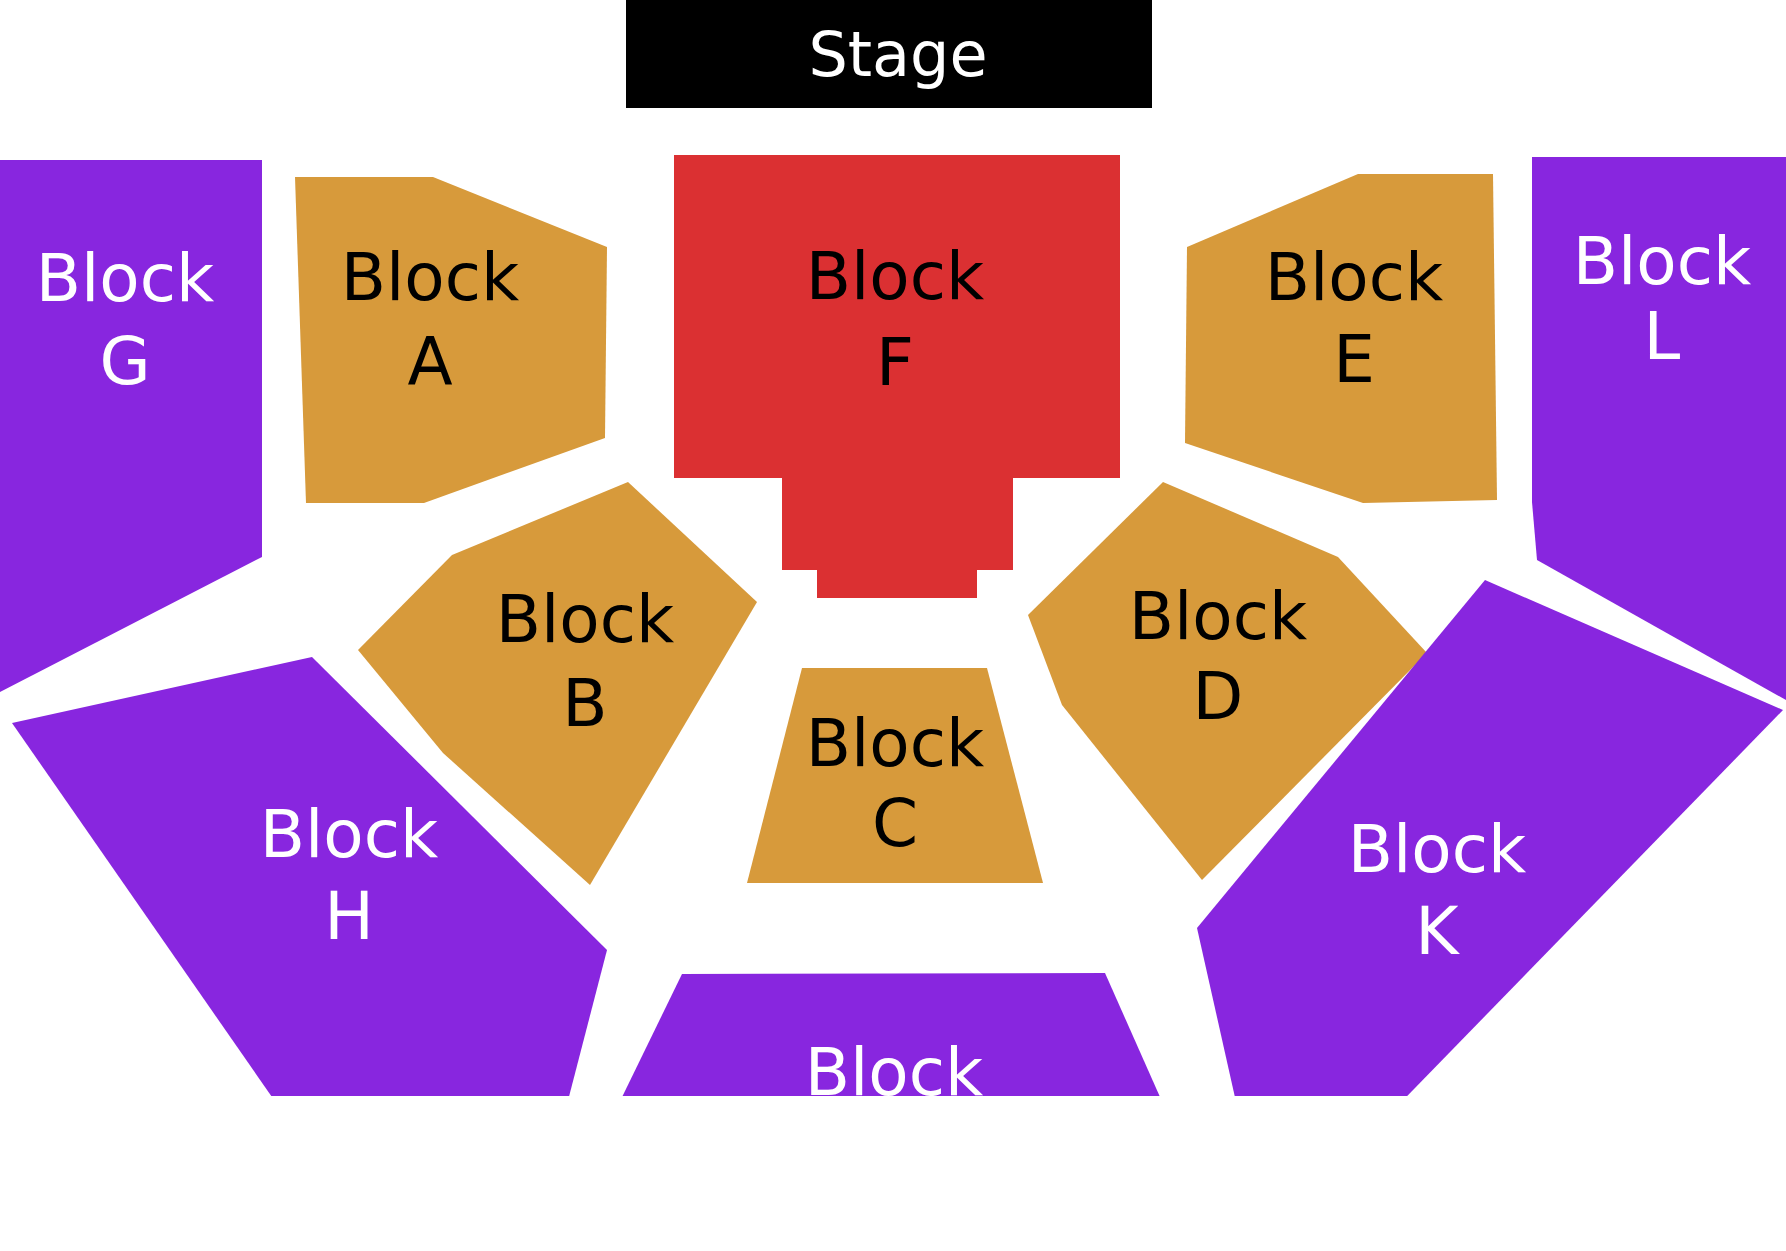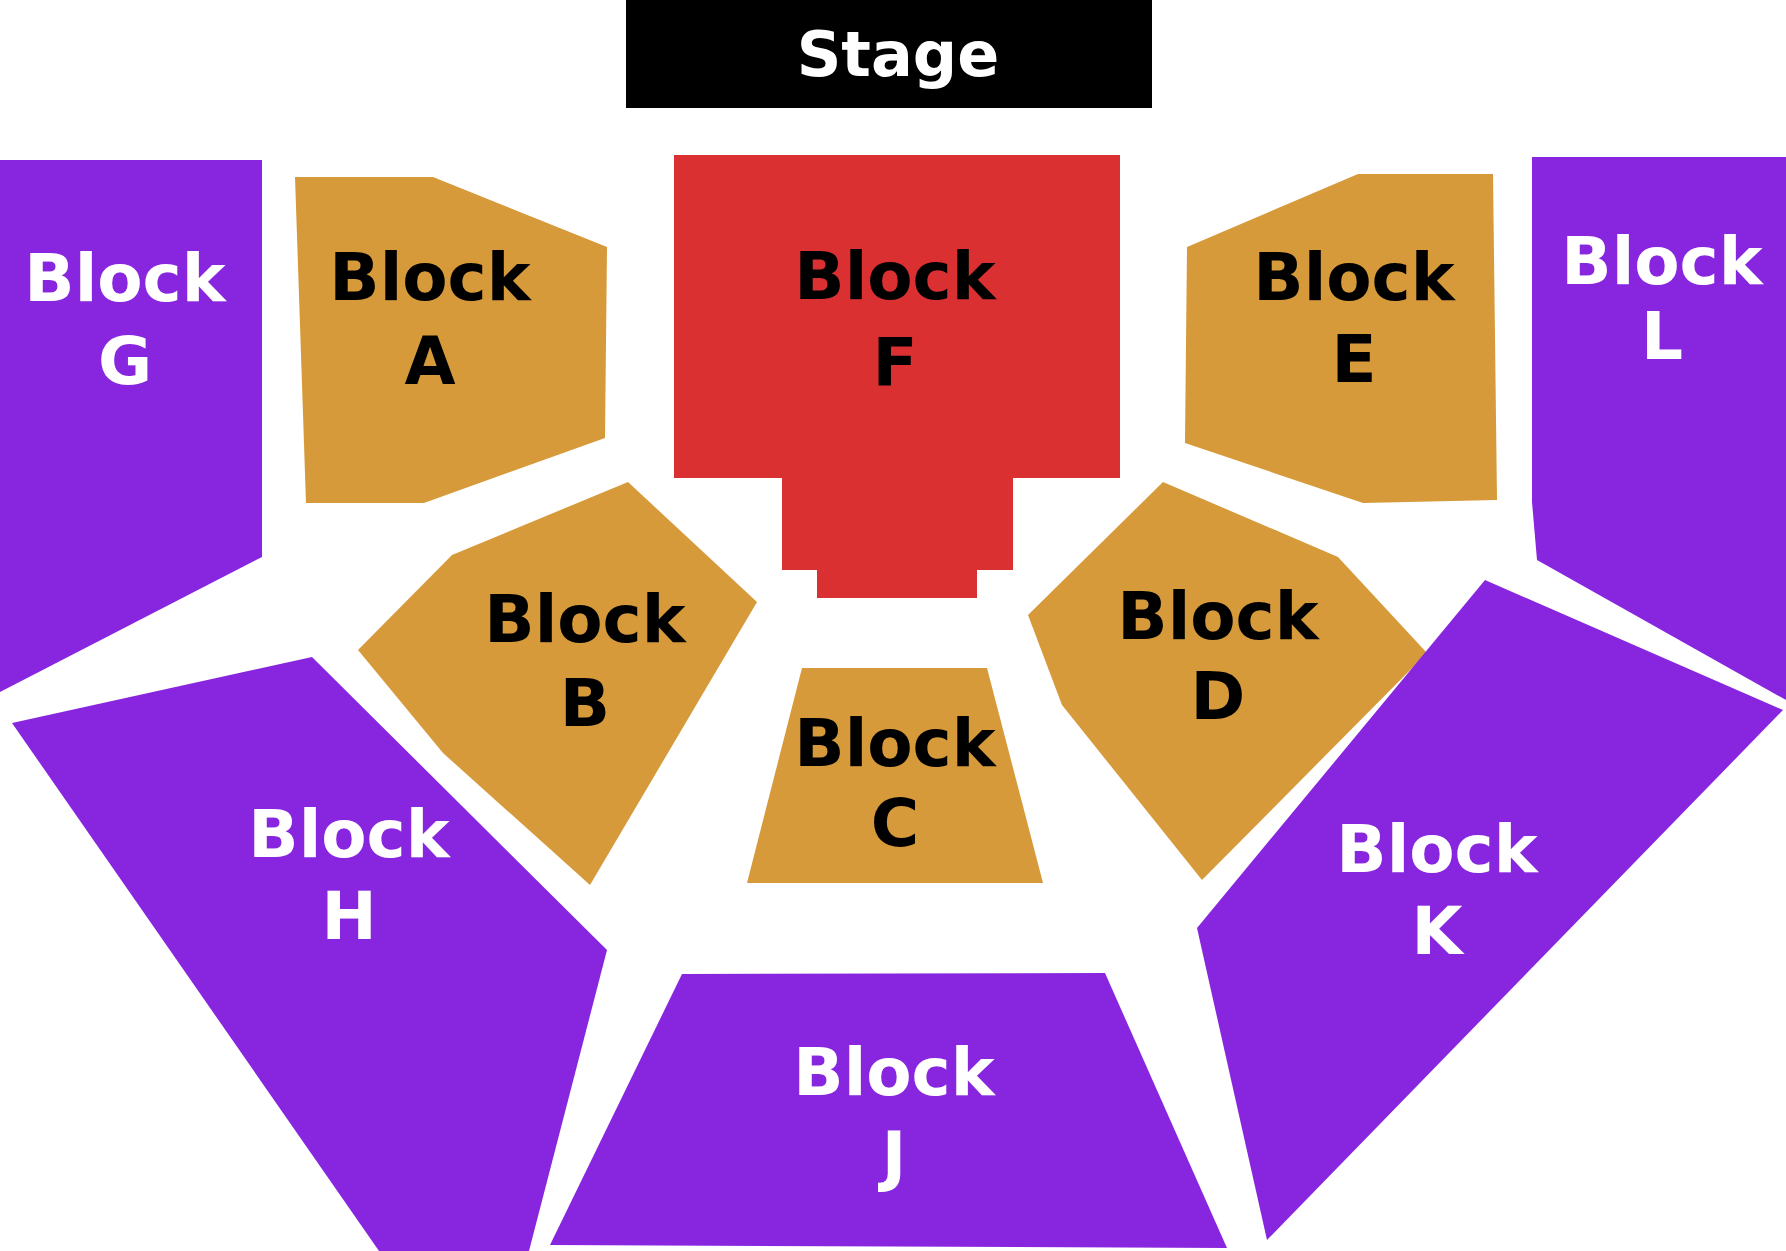--- a/index.html
+++ b/index.html
@@ -3,24 +3,23 @@
 <meta charset="utf-8">
 <style>
   html, body {
     margin: 0;
     padding: 0;
     background: #FFFFFF;
     font-family: "DejaVu Sans", sans-serif;
   }
   .venue-wrap {
     width: 1786px;
-    height: 1251px;
+    height: 1096px;
     position: relative;
     background: #FFFFFF;
-    font-weight: bold;
   }
   svg { display: block; }
   .block-label {
     font-family: "DejaVu Sans", sans-serif;
     font-size: 66px;
     text-anchor: middle;
     pointer-events: none;
   }
   .stage-label {
     font-family: "DejaVu Sans", sans-serif;

